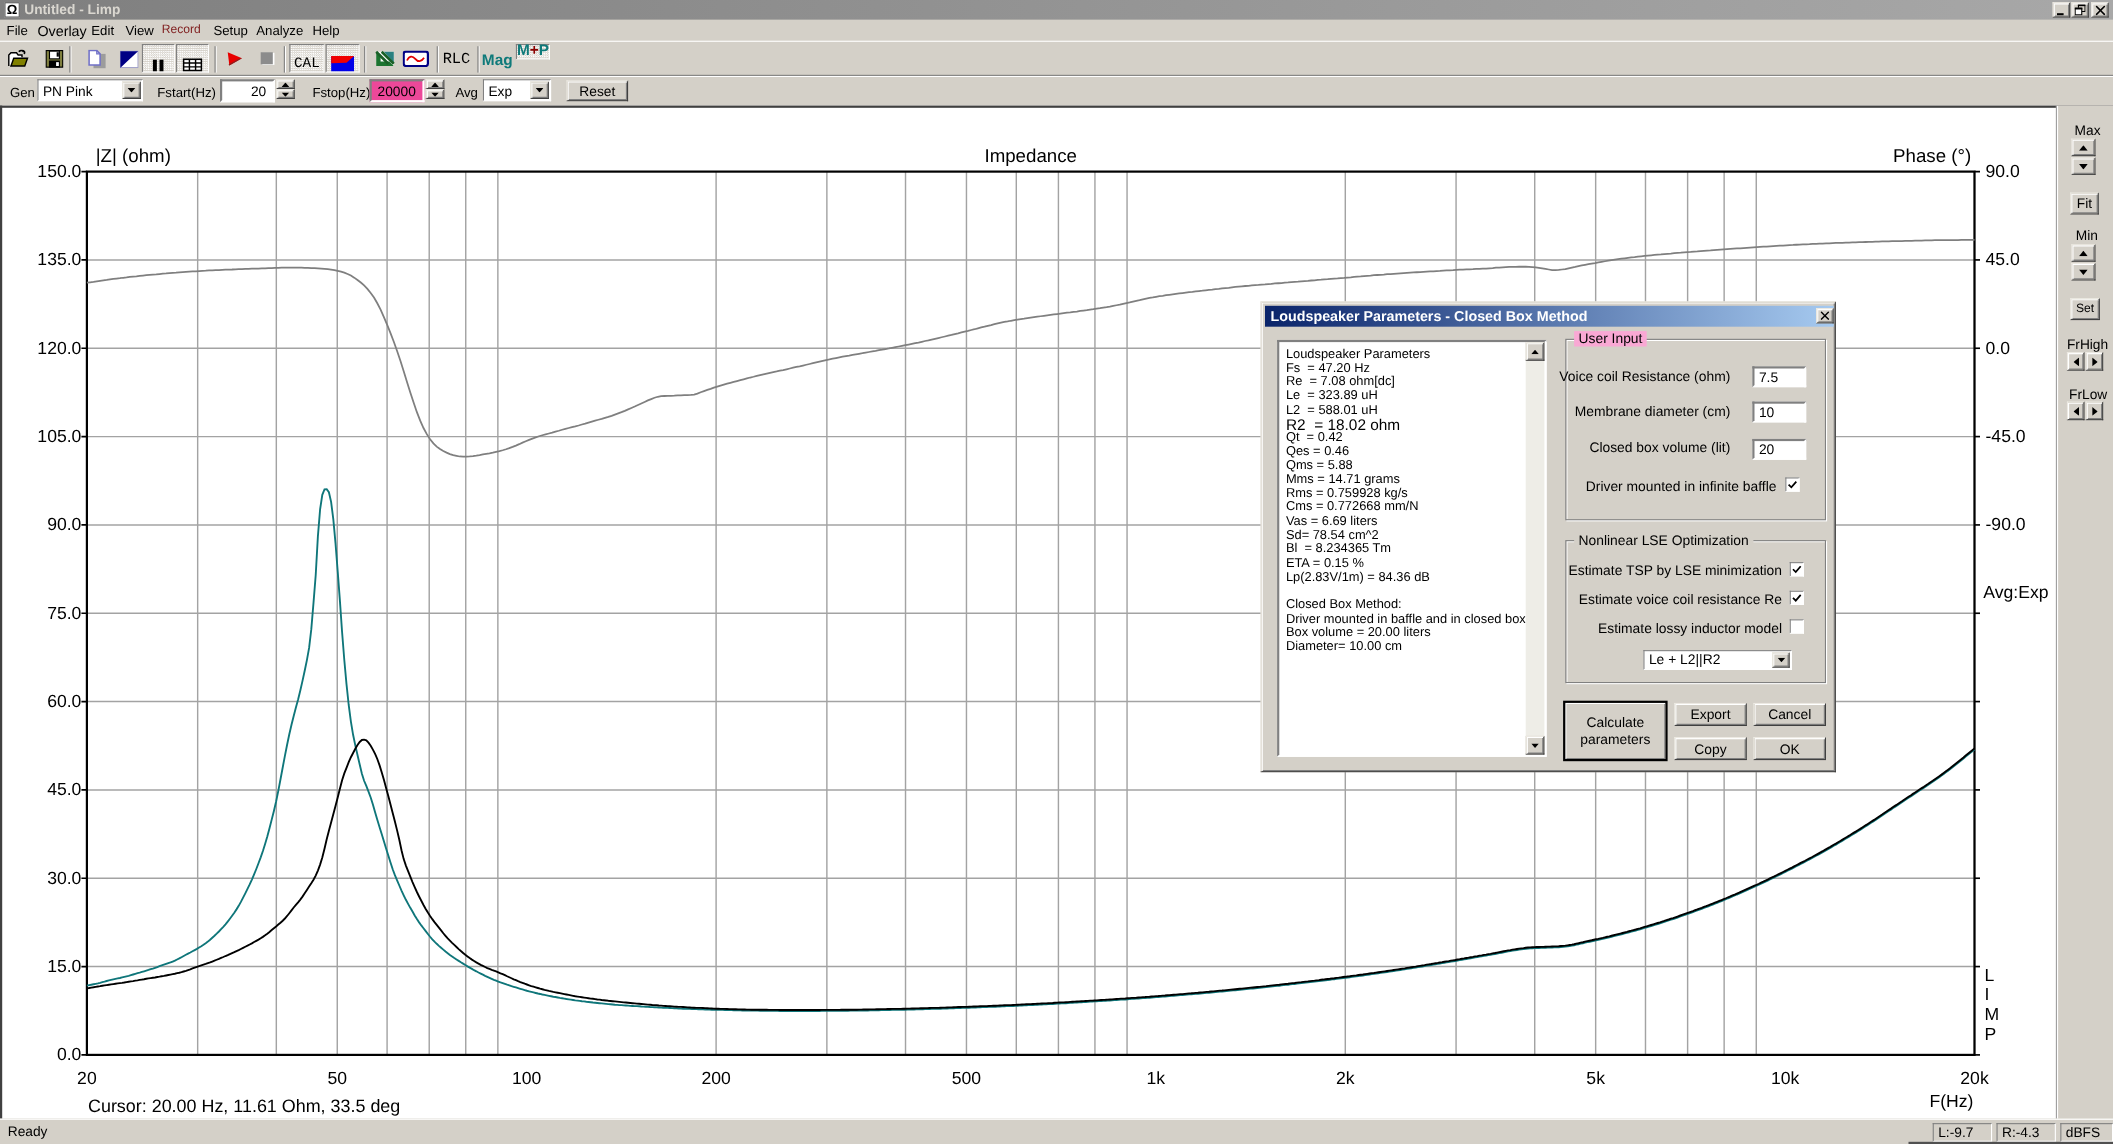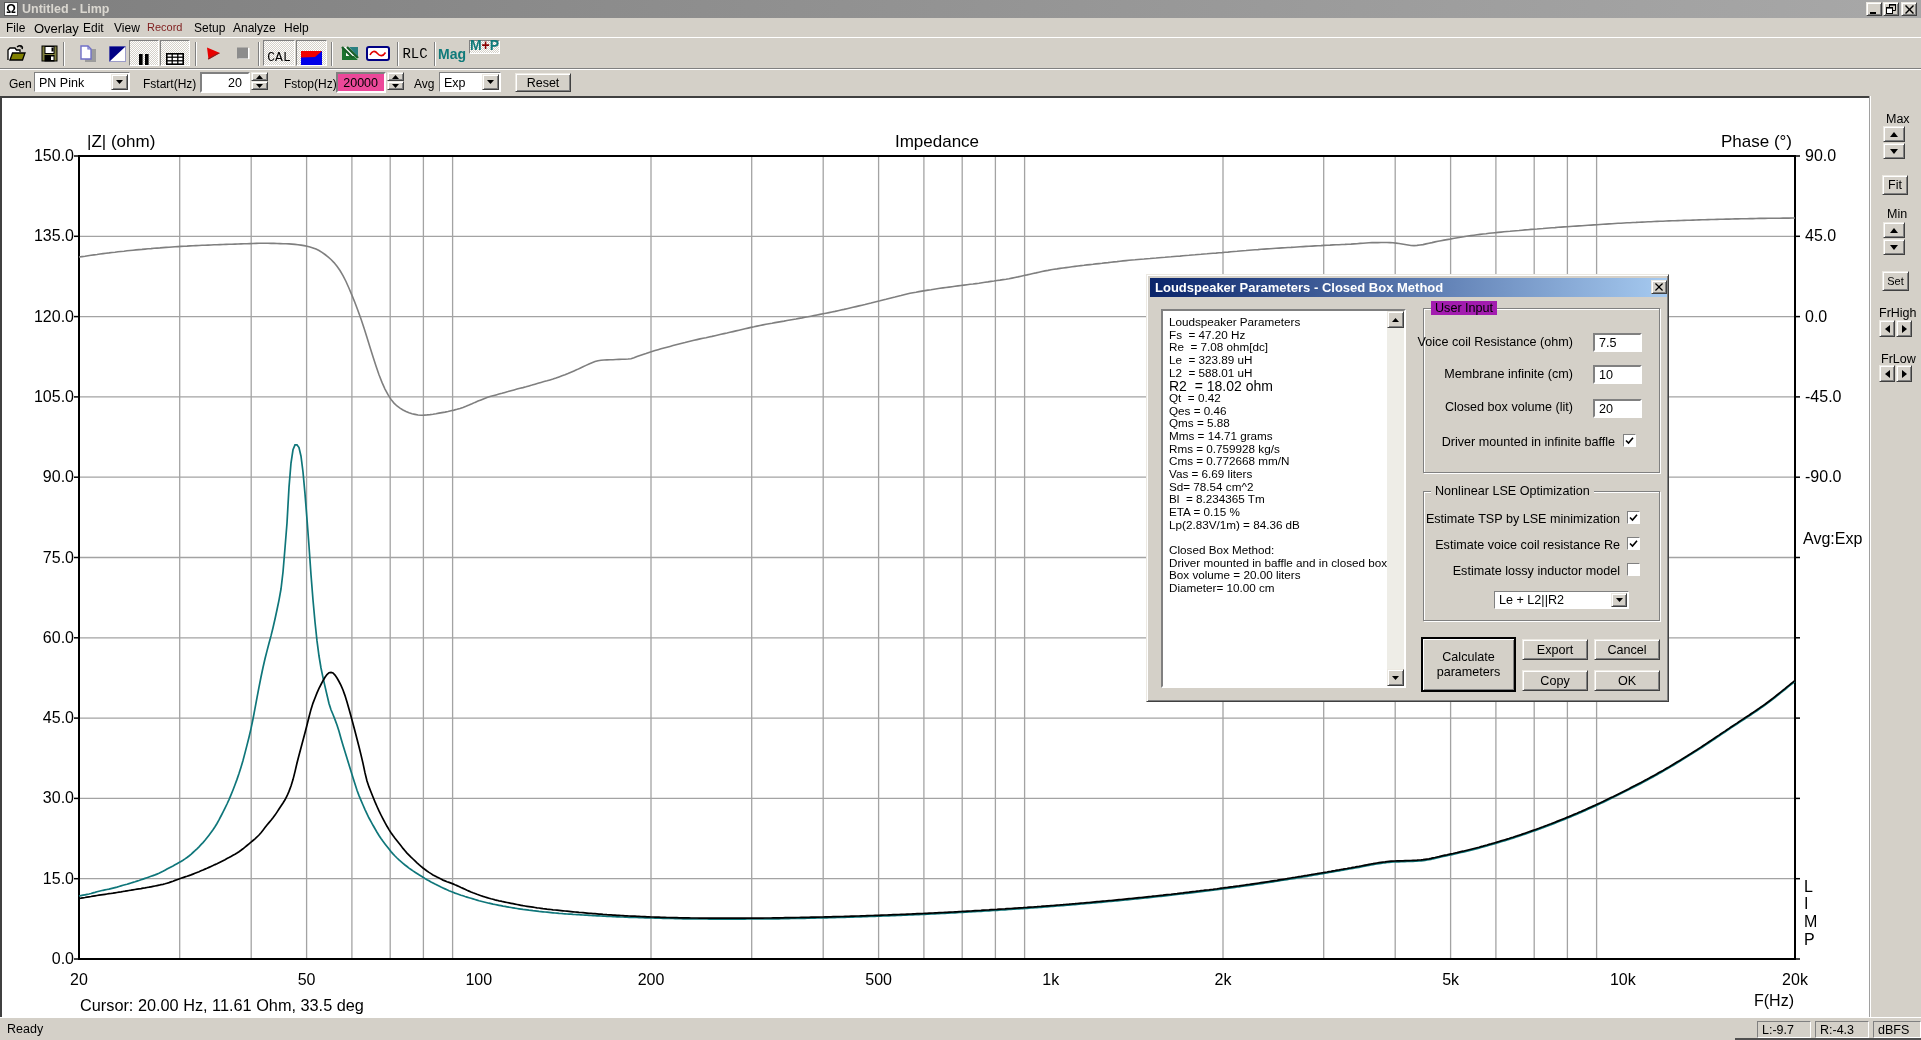--- a/index.html
+++ b/index.html
@@ -403,26 +403,26 @@
           </svg>
         </div>
     <div class="abs btn" style="left:0;top:358px;width:17px;height:17px">
           <svg width="7" height="4">
             <path d="M0 0 H7 L3.5 4 Z" fill="#000"></path>
           </svg>
         </div>
   </div>
 </div>
 <div class="abs" style="left:276px;top:33px;width:237px;height:165px;border:1px solid #808080;box-shadow:1px 1px 0 #fff, inset 1px 1px 0 #fff">
-  <span style="position:absolute;left:7px;top:-8px;background:#a21caf;padding:0 4px;font-size:12.6px;white-space:nowrap">User Input</span>
+  <span style="position:absolute;left:7px;top:-8px;background:#f9a8d4;padding:0 4px;font-size:12.6px;white-space:nowrap">User Input</span>
   <div class="abs" style="right:86px;top:26px;font-size:12.6px;white-space:nowrap">Voice coil Resistance (ohm)</div>
   <div class="abs sunk2" style="left:169px;top:24px;width:49px;height:19px;background:#fff">
         <span style="position:absolute;left:4px;top:1px;font-size:12.6px;white-space:nowrap">7.5</span>
       </div>
-  <div class="abs" style="right:86px;top:58px;font-size:12.6px;white-space:nowrap">Membrane infinite (cm)</div>
+  <div class="abs" style="right:86px;top:58px;font-size:12.6px;white-space:nowrap">Membrane diameter (cm)</div>
   <div class="abs sunk2" style="left:169px;top:56px;width:49px;height:19px;background:#fff">
         <span style="position:absolute;left:4px;top:1px;font-size:12.6px;white-space:nowrap">10</span>
       </div>
   <div class="abs" style="right:86px;top:91px;font-size:12.6px;white-space:nowrap">Closed box volume (lit)</div>
   <div class="abs sunk2" style="left:169px;top:90px;width:49px;height:19px;background:#fff">
         <span style="position:absolute;left:4px;top:1px;font-size:12.6px;white-space:nowrap">20</span>
       </div>
   <div class="abs" style="right:44px;top:126px;font-size:12.6px;white-space:nowrap">Driver mounted in infinite baffle</div>
   <div class="abs sunk" style="left:199px;top:125px;width:13px;height:13px;background:#fff;display:flex;align-items:center;justify-content:center">
         <svg width="9" height="8" viewBox="0 0 9 8">

